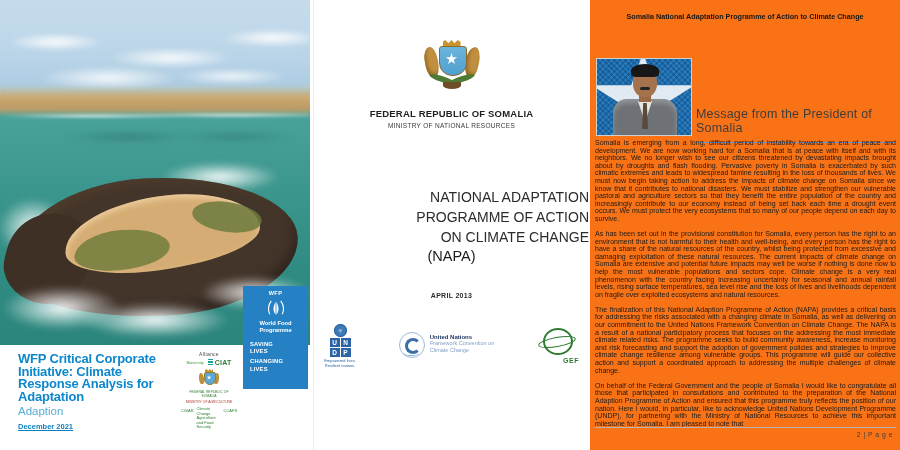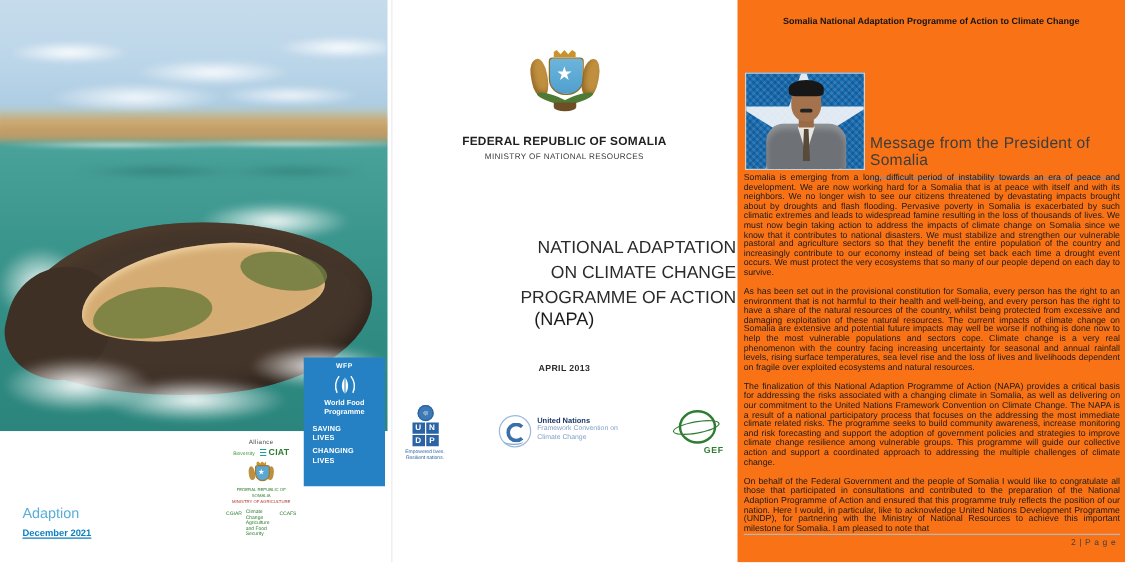--- a/index.html
+++ b/index.html
@@ -188,20 +188,21 @@
         <div class="island-sand"></div>
         <div class="island-green1"></div>
         <div class="island-green2"></div>
         <div class="foam f1"></div>
         <div class="foam f2"></div>
         <div class="foam f3"></div>
       </div>
     </div>
 
     <div class="cover-bottom">
+      <div class="cover-title">WFP Critical Corporate Initiative: Climate Response Analysis for Adaptation</div>
       <div class="cover-sub">Adaption</div>
       <div class="cover-date">December 2021</div>
 
       <div class="logo-col">
         <div class="alliance-label">Alliance</div>
         <div class="logo-row1">
           <span>
             <span class="bio-ic"></span>
             <span class="bio-name">Bioversity</span>
           </span>
@@ -259,22 +260,22 @@
       <span class="shield"></span>
       <span class="shield-star"></span>
       <span class="base-leaf-l"></span>
       <span class="base-leaf-r"></span>
       <span class="base-bar"></span>
     </div>
     <div class="mid-country">FEDERAL REPUBLIC OF SOMALIA</div>
     <div class="mid-ministry">MINISTRY OF NATIONAL RESOURCES</div>
     <div class="doc-title">
       <div>NATIONAL ADAPTATION</div>
+      <div>PROGRAMME OF ACTION</div>
       <div>ON CLIMATE CHANGE</div>
-      <div>PROGRAMME OF ACTION</div>
     </div>
     <div class="doc-acronym">(NAPA)</div>
     <div class="doc-date">APRIL 2013</div>
 
     <div class="mid-logos">
       <div class="undp">
         <div class="un-emblem"></div>
         <div class="undp-grid">
           <span class="undp-cell">U</span>
           <span class="undp-cell">N</span>

